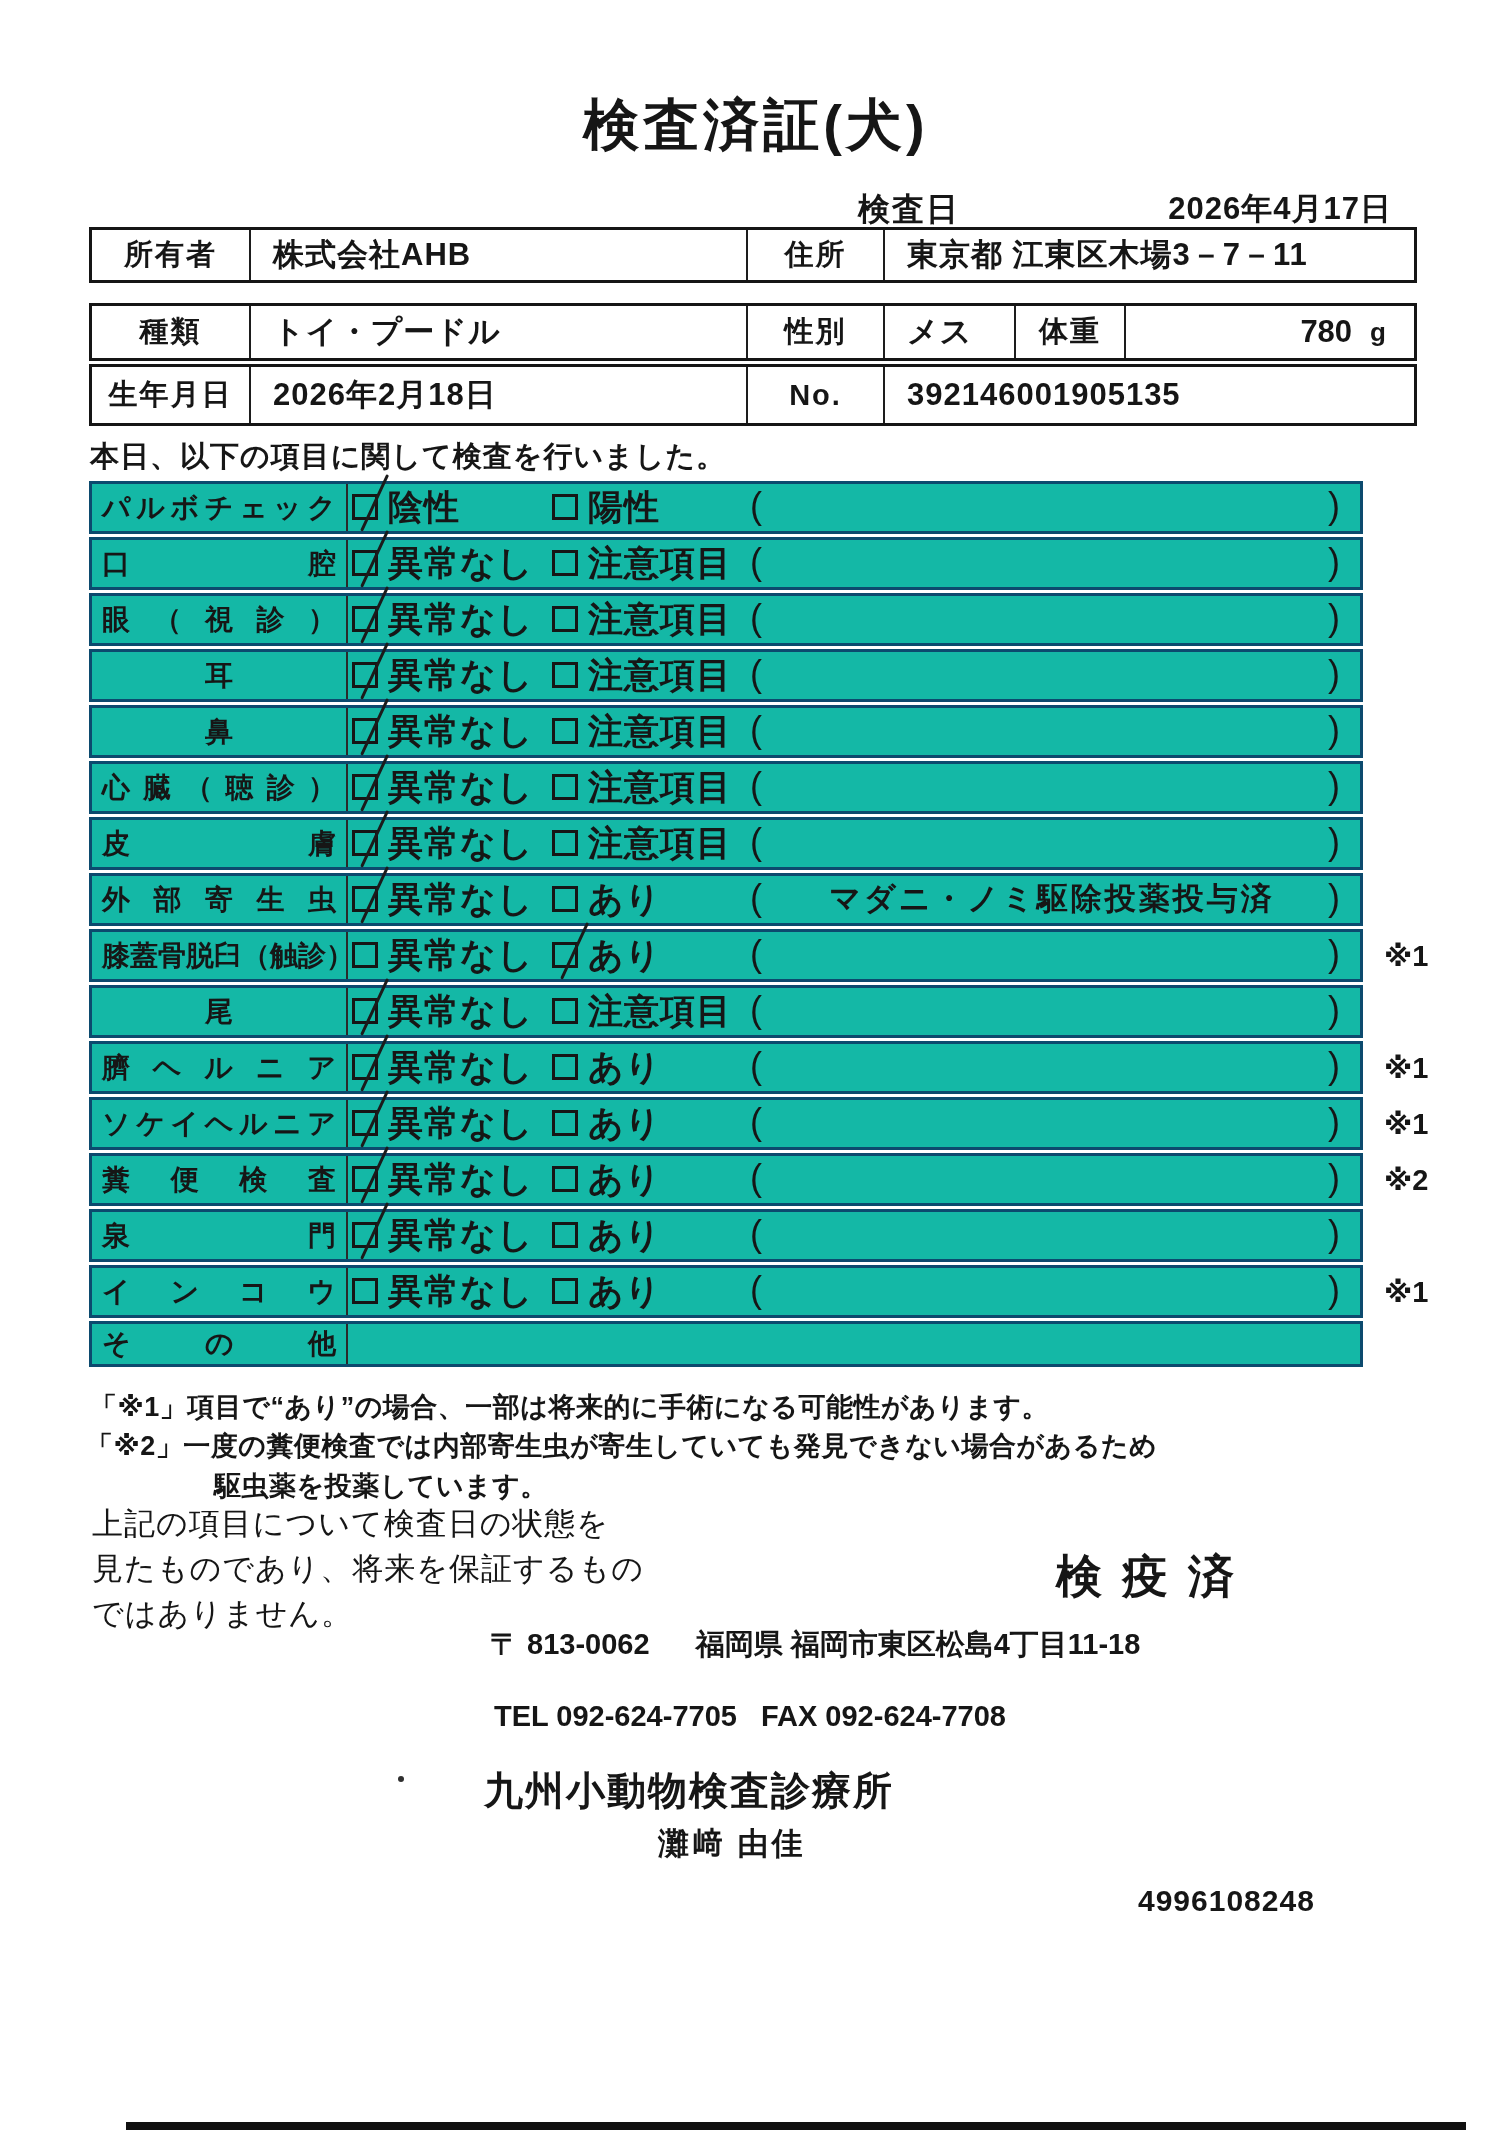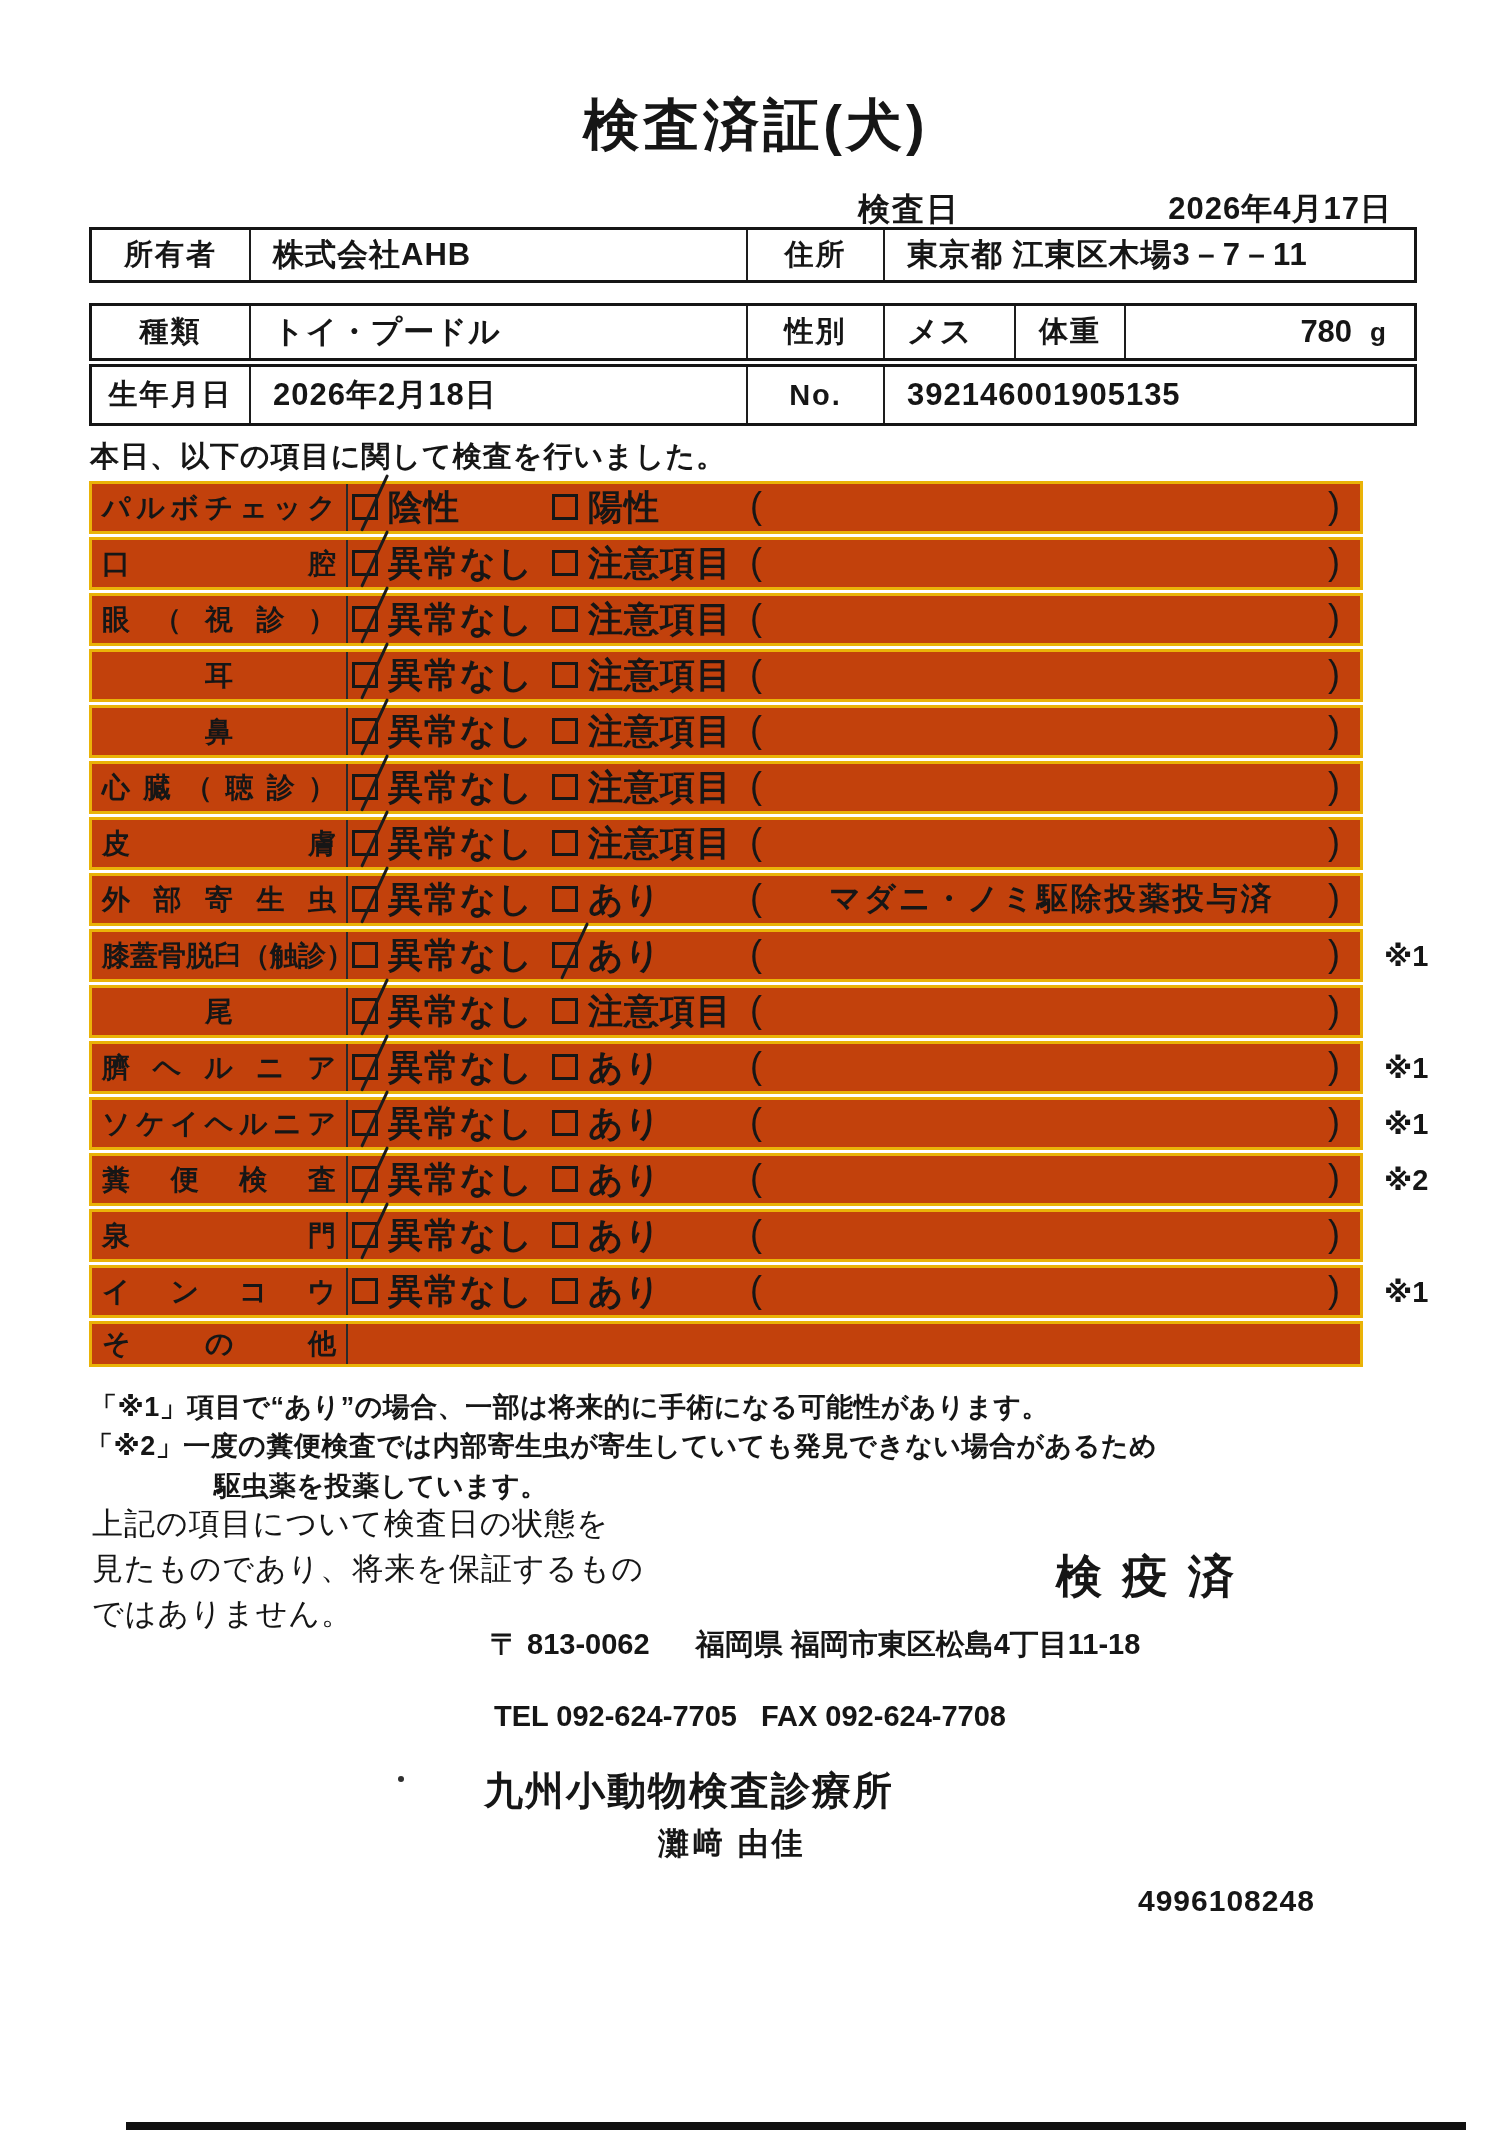--- a/index.html
+++ b/index.html
@@ -21,21 +21,21 @@
   .icell.val{padding-left:22px;font-size:31px;font-weight:600;letter-spacing:1px;}
   #ownerTable{top:227px;height:56px;grid-template-columns:159px 497px 137px 1fr;}
   #breedTable{top:303px;height:58px;grid-template-columns:159px 497px 137px 131px 110px 1fr;}
   #birthTable{top:364px;height:62px;grid-template-columns:159px 497px 137px 1fr;}
   .wcell{display:flex;align-items:center;justify-content:flex-end;box-sizing:border-box;padding-right:28px;}
   .wnum{font-size:31px;font-weight:600;}
   .wunit{font-size:26px;font-weight:600;margin-left:18px;}
   #intro{top:437px;left:90px;font-size:29px;font-weight:600;letter-spacing:1px;}
   
   #examTable{position:absolute;left:89px;top:481px;width:1274px;}
-  .trow{position:relative;height:53px;border:3px solid #eab308;margin-bottom:3px;box-sizing:border-box;background:#c2410c;}
+  .trow{position:relative;height:53px;border:3px solid #0c4a6e;margin-bottom:3px;box-sizing:border-box;background:#14b8a6;}
   .trow.short{height:46px;}
   .nm{position:absolute;left:0;top:0;bottom:0;width:256px;border-right:2px solid #2a2a2a;
       display:flex;align-items:center;padding:0 10px;box-sizing:border-box;}
   .nm span{width:100%;font-size:28px;font-weight:600;text-align:justify;text-align-last:justify;white-space:nowrap;}
   .nm-center .nm span{text-align:center;text-align-last:center;}
   .cb{position:absolute;top:50%;margin-top:-14px;width:26px;height:26px;border:3px solid #161616;box-sizing:border-box;}
   .cb1{left:260px;} .cb2{left:460px;}
   .cbl{position:absolute;top:50%;transform:translateY(-52%);font-size:35px;font-weight:600;letter-spacing:1px;white-space:nowrap;}
   .l1{left:296px;} .l2{left:496px;}
   .slash{position:absolute;left:5px;bottom:-14px;width:3px;height:62px;background:#1b1b1b;

